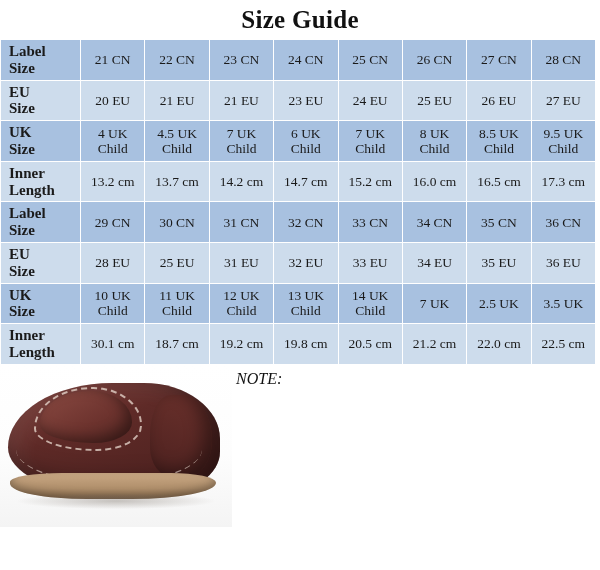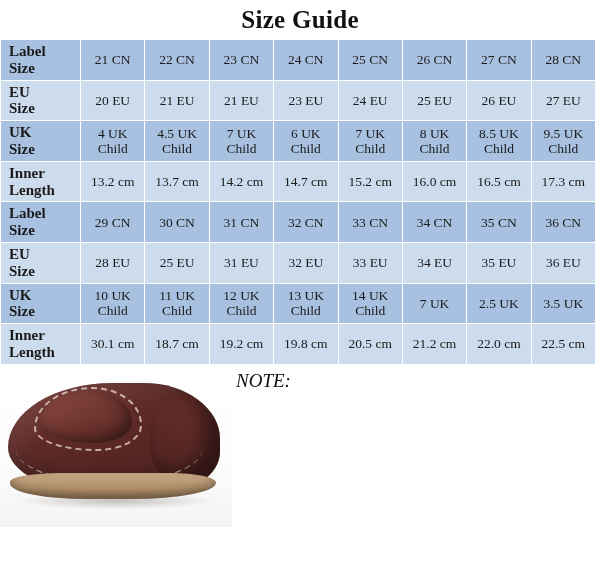--- a/index.html
+++ b/index.html
@@ -139,21 +139,21 @@
     box-shadow: inset -8px -6px 18px rgba(0,0,0,0.45);
   }
 
   .note {
     position: absolute;
     left: 236px;
     top: 4px;
     width: 358px;
     font-family: "Liberation Serif", serif;
     font-style: italic;
-    font-size: 19px;
+    font-size: 16px;
     color: #111111;
     line-height: 1.28;
   }
   .note .note-title {
     font-style: italic;
     font-weight: normal;
     margin-bottom: 2px;
   }
   .note p {
     margin: 0 0 3px 0;

